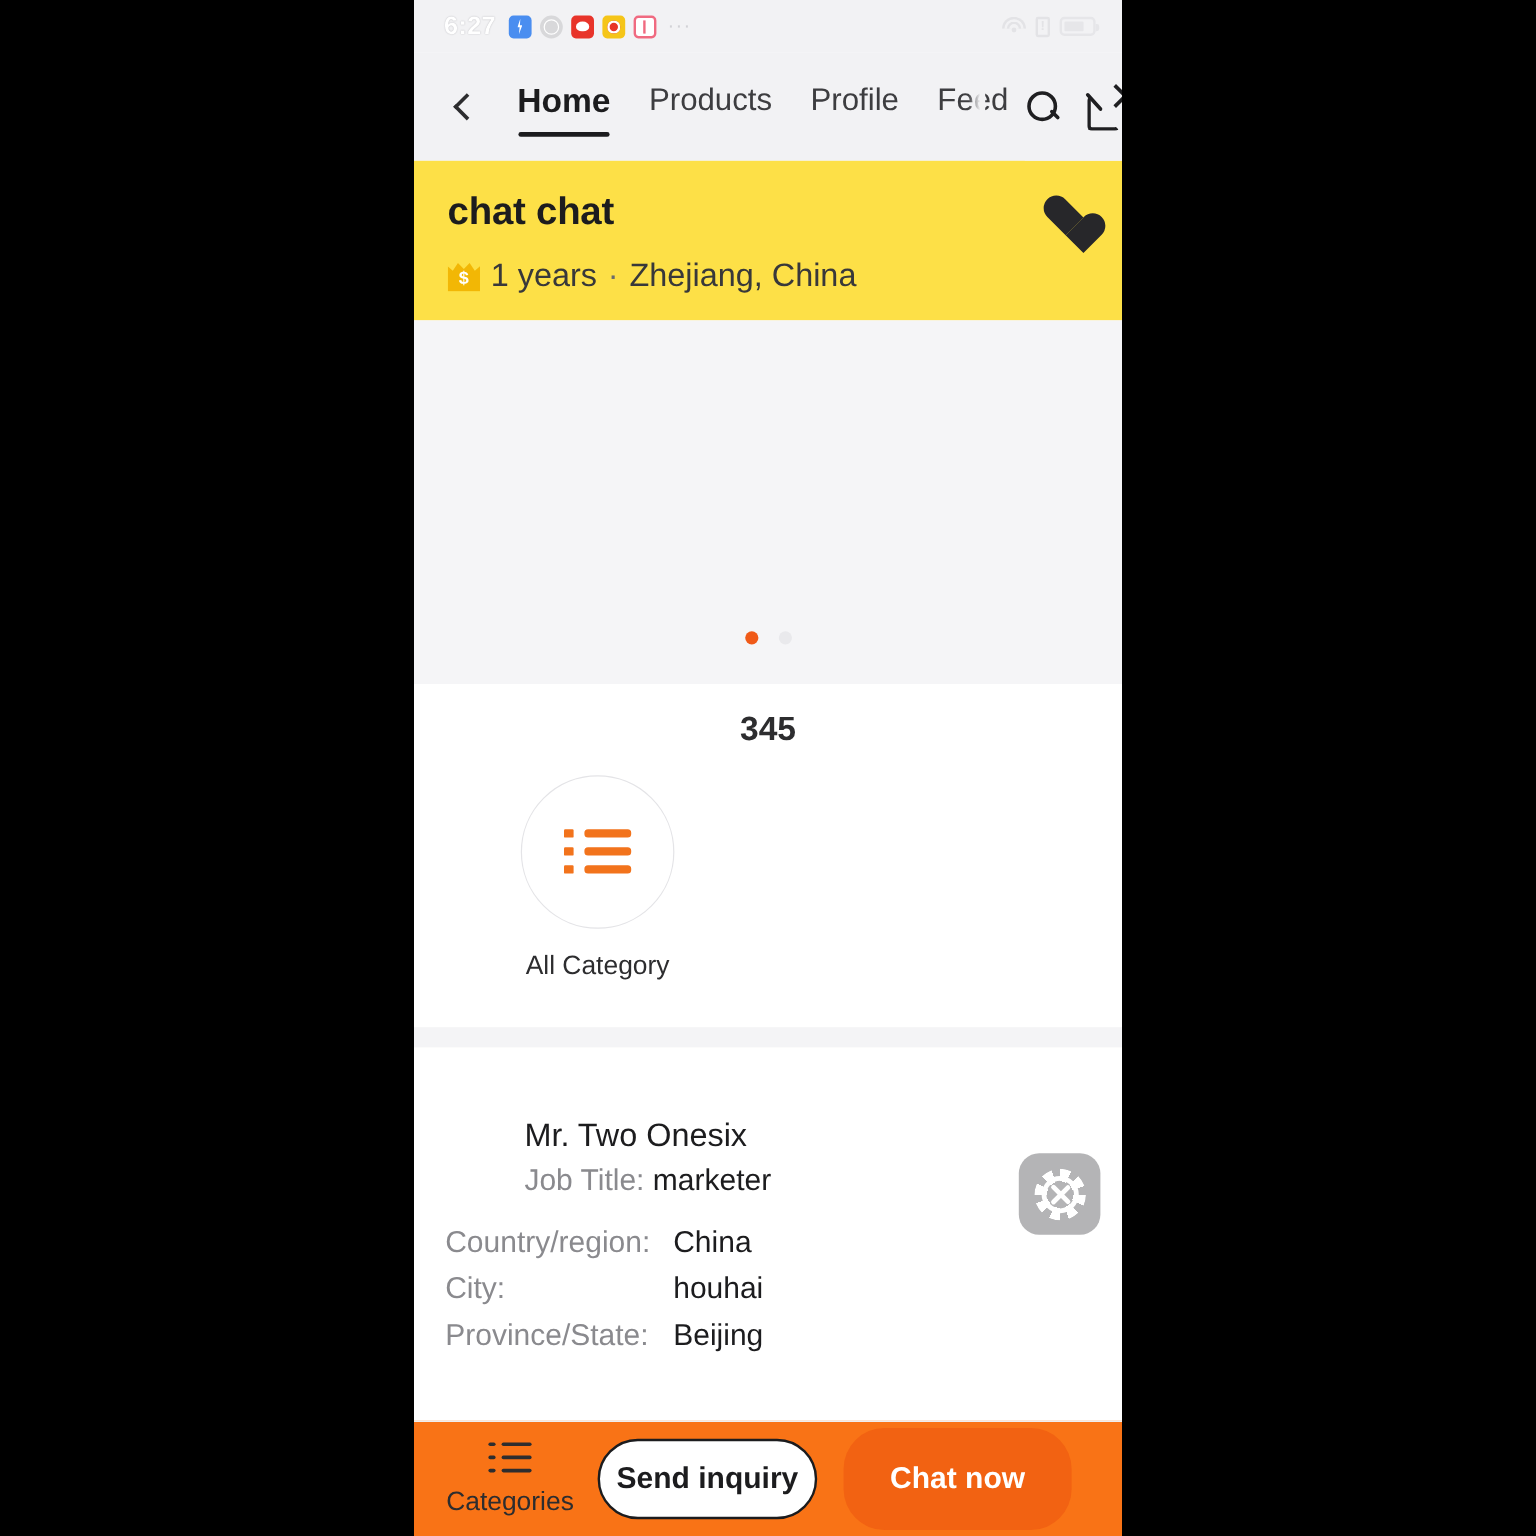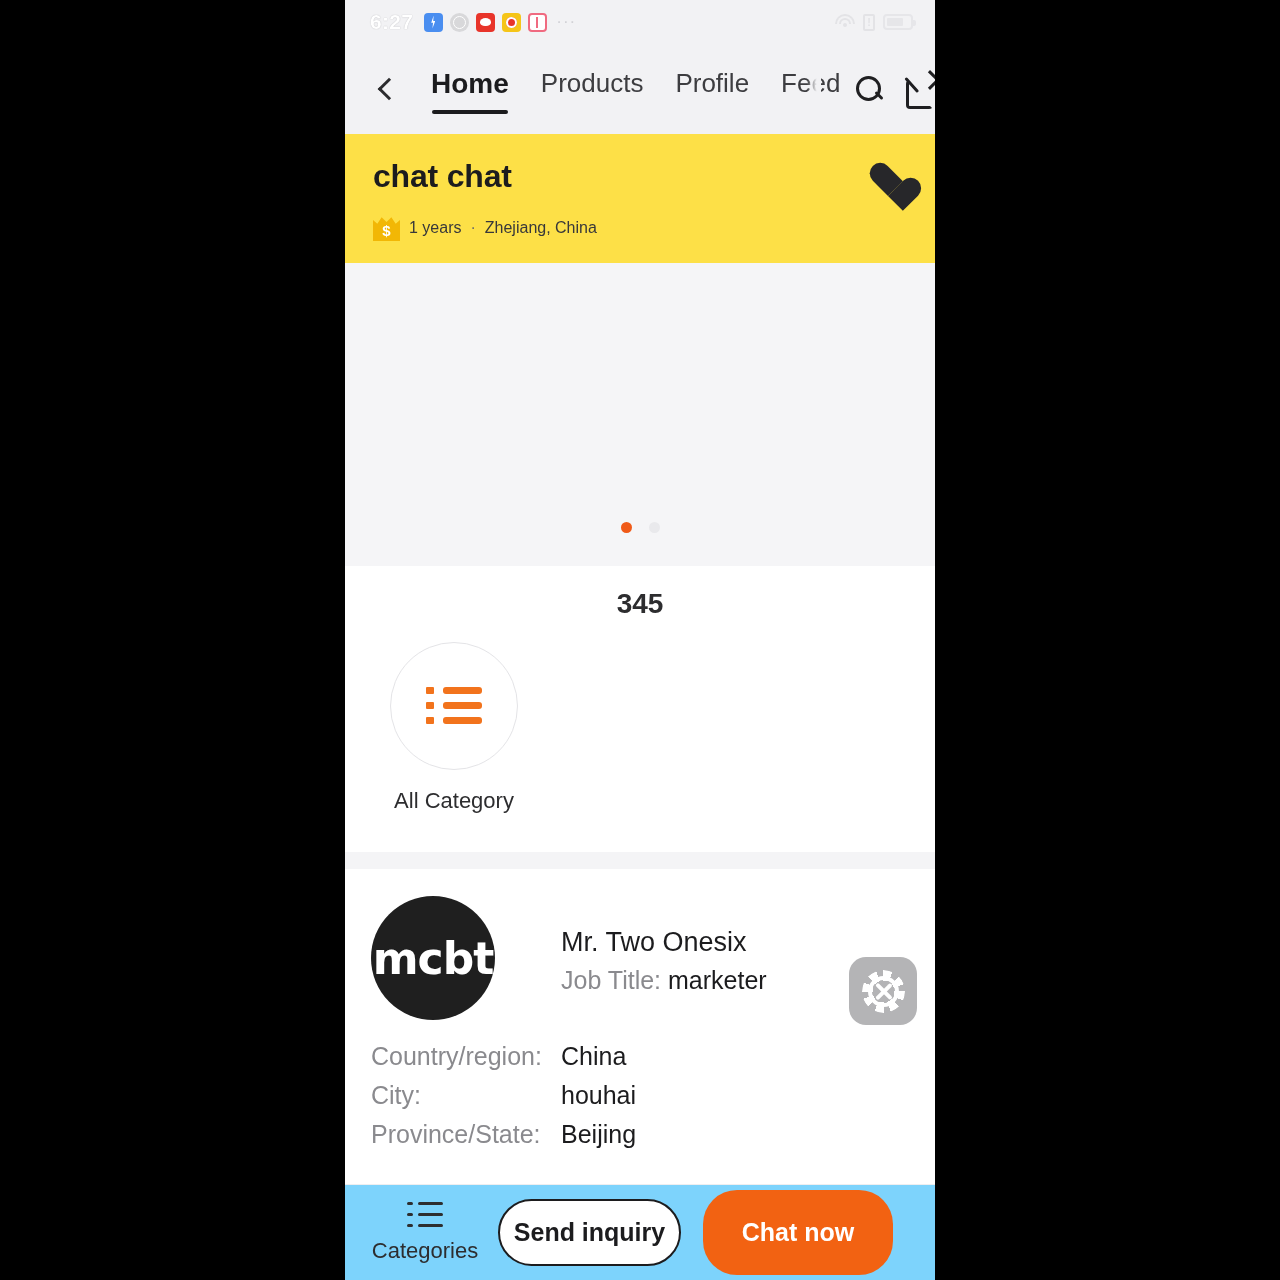--- a/index.html
+++ b/index.html
@@ -159,21 +159,21 @@
     margin-top:4px;
   }
   .heart::before,.heart::after{
     content:""; position:absolute; top:2px; width:21px; height:32px;
     background:#27272a; border-radius:11px 11px 0 0;
   }
   .heart::before{ left:19px; transform:rotate(-45deg); transform-origin:0 100%; }
   .heart::after { left:19px; transform:rotate(45deg);  transform-origin:0 100%; }
   .company-meta{
     display:flex; align-items:center; gap:9px;
-    margin-top:16px; font-size:16px; color:#38383a;
+    margin-top:16px; font-size:27px; color:#38383a;
   }
   .badge-crown{
     width:27px; height:27px; background:#f2b705;
     clip-path:polygon(0 22%,16% 36%,32% 12%,50% 30%,68% 12%,84% 36%,100% 22%,100% 100%,0 100%);
     position:relative; flex:0 0 27px;
   }
   .badge-crown::after{
     content:"$"; position:absolute; inset:0; color:#fff;
     font-size:15px; font-weight:700; text-align:center; line-height:34px;
   }
@@ -188,21 +188,21 @@
     display:flex; justify-content:center; gap:17px;
   }
   .dot{ width:11px; height:11px; border-radius:50%; background:#e9e9ec; cursor:pointer; }
   .dot.active{ background:#f05a18; }
 
   
   .catblock{ background:#fff; padding:22px 0 38px; }
   .cat-count{
     text-align:center; font-size:28px; font-weight:700; color:#2d2d2f;
   }
-  .cat-items{ margin-top:22px; padding-left:45px; display:flex; gap:26px; }
+  .cat-items{ margin-top:22px; padding-left:45px; display:flex; gap:26px;margin-left:44px; }
   .cat-item{ width:128px; text-align:center; cursor:pointer; }
   .cat-circle{
     width:128px; height:128px; border-radius:50%;
     border:1.5px solid #e4e4e7; background:#fff;
     display:flex; align-items:center; justify-content:center;
   }
   .list-icon{ width:56px; height:40px; position:relative; }
   .list-icon i{ position:absolute; left:0; height:7px; background:#f2731c; border-radius:1px; }
   .list-icon i.b{ left:0;  width:8px; }
   .list-icon i.l{ left:17px; width:39px; border-radius:3px; }
@@ -264,21 +264,21 @@
   .gear-tools::after { transform:rotate(-45deg); }
 
   .addr{ margin-top:22px; padding-bottom:34px; }
   .addr-row{ display:flex; align-items:baseline; margin-bottom:10px; font-size:25px; }
   .addr-key{ width:190px; color:#8a8a8e; flex:0 0 190px; }
   .addr-val{ color:#1c1c1e; }
 
   
   .bottombar{
     position:absolute; left:0; right:0; bottom:0; height:96px;
-    background:#7dd3fc; border-top:1.5px solid #eeeef0;
+    background:#f97316; border-top:1.5px solid #eeeef0;
     display:flex; align-items:center; padding:0 28px;
   }
   .bb-cat{
     width:104px; display:flex; flex-direction:column;
     align-items:center; cursor:pointer;
   }
   .bb-listicon{ width:36px; height:27px; position:relative; }
   .bb-listicon i{ position:absolute; background:#2d2d2f; height:3px; border-radius:2px; }
   .bb-listicon i.b{ left:0; width:6px; }
   .bb-listicon i.l{ left:11px; width:25px; }
@@ -378,23 +378,20 @@
         </div>
         <div class="cat-label">All Category</div>
       </div>
     </div>
   </div>
 
   <div class="divider"></div>
 
   <div class="contact">
     <div class="contact-top">
-      <div class="avatar">
-        <span>mcbt</span>
-      </div>
       <div class="contact-info">
         <div class="contact-name">Mr. Two Onesix</div>
         <div class="contact-job">
           <b>Job Title:</b>
           <span>marketer</span>
         </div>
       </div>
     </div>
     <div class="gear-btn">
       <span class="gear">

